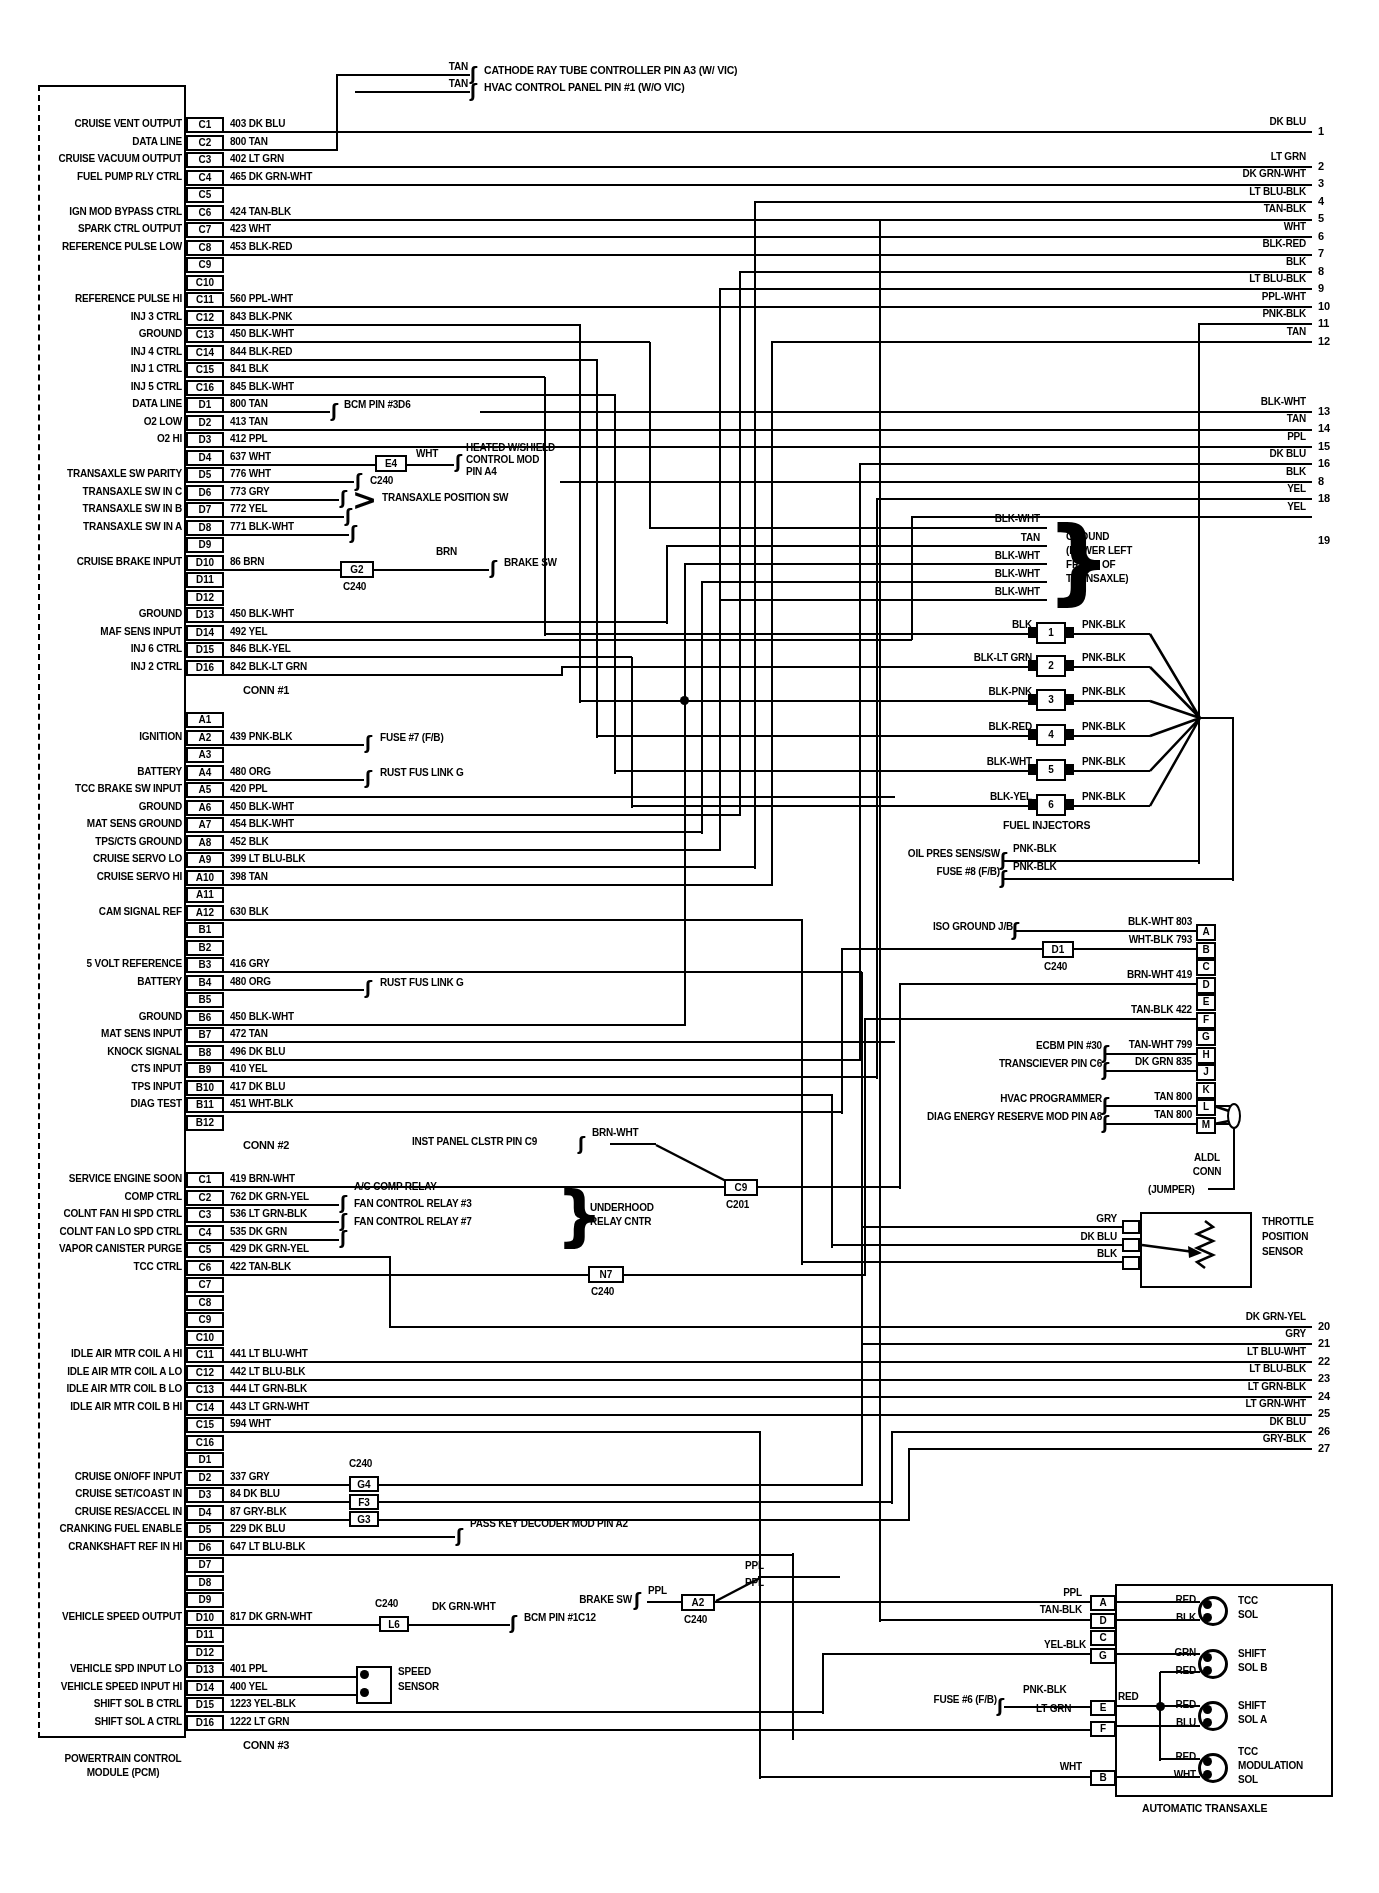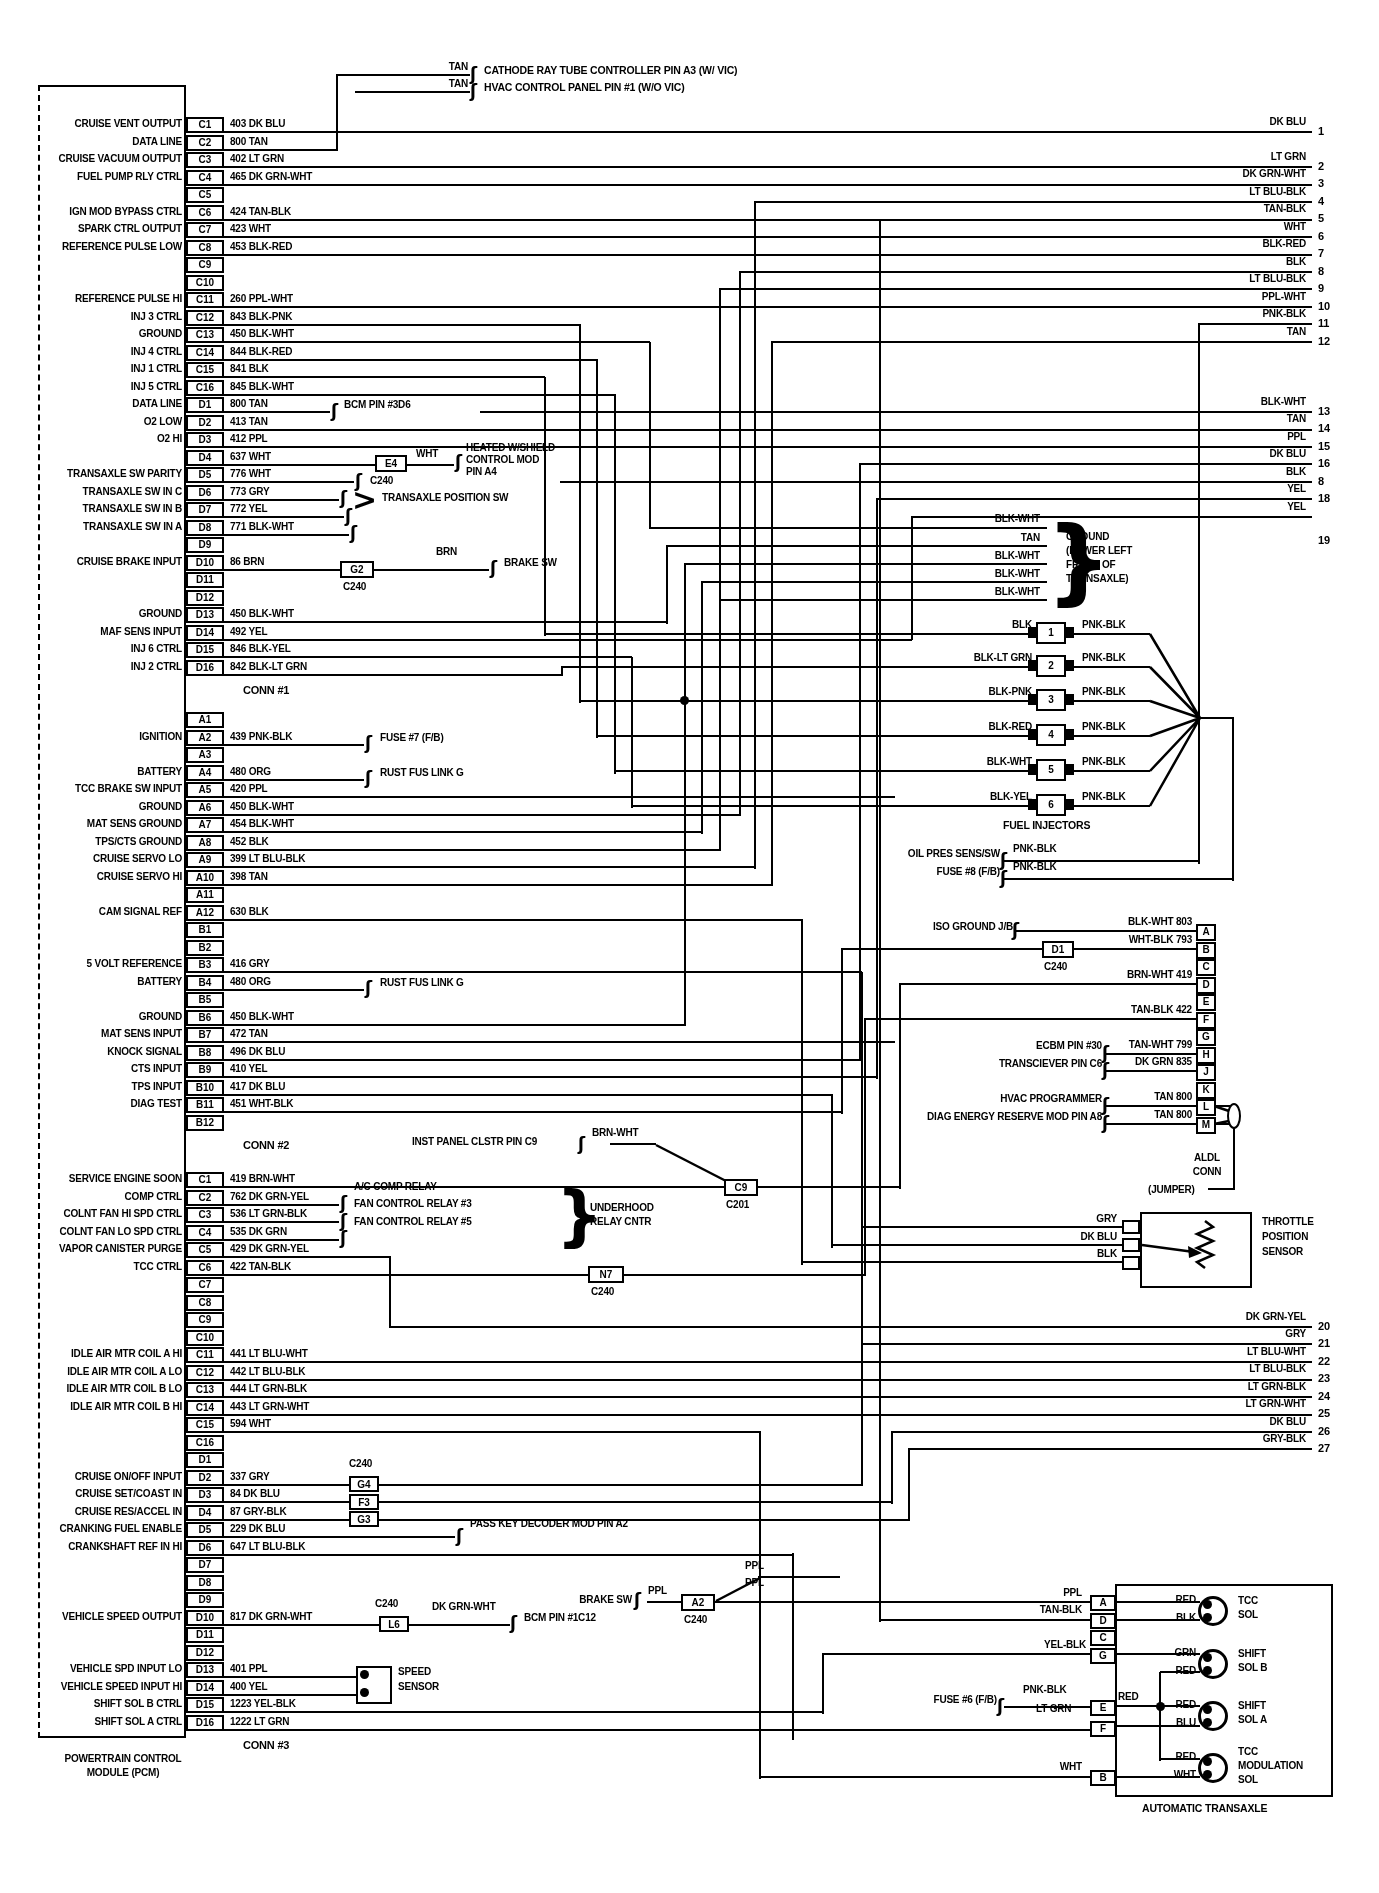--- a/index.html
+++ b/index.html
@@ -186,21 +186,21 @@
     <div class="t" style="top: 223px; left: 230px;">423 WHT</div>
     <div class="pin" style="left: 186px; top: 240px; width: 38px; height: 16px;">C8</div>
     <div class="t" style="top: 241px; right: 1197px;">REFERENCE PULSE LOW</div>
     <div class="ln" style="left: 224px; top: 254px; width: 1088px; height: 2px;"></div>
     <div class="t" style="top: 241px; left: 230px;">453 BLK-RED</div>
     <div class="pin" style="left: 186px; top: 257px; width: 38px; height: 16px;">C9</div>
     <div class="pin" style="left: 186px; top: 275px; width: 38px; height: 16px;">C10</div>
     <div class="pin" style="left: 186px; top: 292px; width: 38px; height: 16px;">C11</div>
     <div class="t" style="top: 293px; right: 1197px;">REFERENCE PULSE HI</div>
     <div class="ln" style="left: 224px; top: 306px; width: 1088px; height: 2px;"></div>
-    <div class="t" style="top: 293px; left: 230px;">260 PPL-WHT</div>
+    <div class="t" style="top: 293px; left: 230px;">560 PPL-WHT</div>
     <div class="pin" style="left: 186px; top: 310px; width: 38px; height: 16px;">C12</div>
     <div class="t" style="top: 311px; right: 1197px;">INJ 3 CTRL</div>
     <div class="ln" style="left: 224px; top: 324px; width: 356px; height: 2px;"></div>
     <div class="t" style="top: 311px; left: 230px;">843 BLK-PNK</div>
     <div class="pin" style="left: 186px; top: 327px; width: 38px; height: 16px;">C13</div>
     <div class="t" style="top: 328px; right: 1197px;">GROUND</div>
     <div class="ln" style="left: 224px; top: 341px; width: 426px; height: 2px;"></div>
     <div class="t" style="top: 328px; left: 230px;">450 BLK-WHT</div>
     <div class="pin" style="left: 186px; top: 345px; width: 38px; height: 16px;">C14</div>
     <div class="t" style="top: 346px; right: 1197px;">INJ 4 CTRL</div>
@@ -628,21 +628,21 @@
     <div class="t" style="top: 492px; left: 382px;">TRANSAXLE POSITION SW</div>
     <div class="t" style="top: 546px; left: 436px;">BRN</div>
     <div class="t" style="top: 557px; left: 504px;">BRAKE SW</div>
     <div class="t" style="top: 732px; left: 380px;">FUSE #7 (F/B)</div>
     <div class="t" style="top: 767px; left: 380px;">RUST FUS LINK G</div>
     <div class="t" style="top: 977px; left: 380px;">RUST FUS LINK G</div>
     <div class="t" style="top: 1136px; left: 412px;">INST PANEL CLSTR PIN C9</div>
     <div class="t" style="top: 1127px; left: 592px;">BRN-WHT</div>
     <div class="t" style="top: 1181px; left: 354px;">A/C COMP RELAY</div>
     <div class="t" style="top: 1198px; left: 354px; text-align: center;">FAN CONTROL RELAY #3</div>
-    <div class="t" style="top: 1216px; left: 354px;">FAN CONTROL RELAY #5</div>
+    <div class="t" style="top: 1216px; left: 354px;">FAN CONTROL RELAY #7</div>
     <div class="t" style="top: 1518px; left: 470px;">PASS KEY DECODER MOD PIN A2</div>
     <div class="t" style="top: 1601px; left: 432px;">DK GRN-WHT</div>
     <div class="t" style="top: 1612px; left: 524px;">BCM PIN #1C12</div>
     <div class="t" style="top: 1594px; right: 747px;">BRAKE SW</div>
     <div class="t" style="top: 1585px; left: 648px;">PPL</div>
     <div class="t" style="top: 1560px; left: 745px;">PPL</div>
     <div class="t" style="top: 1577px; left: 745px;">PPL</div>
     <div class="t" style="top: 513px; right: 339px;">BLK-WHT</div>
     <div class="t" style="top: 532px; right: 339px;">TAN</div>
     <div class="t" style="top: 550px; right: 339px;">BLK-WHT</div>

